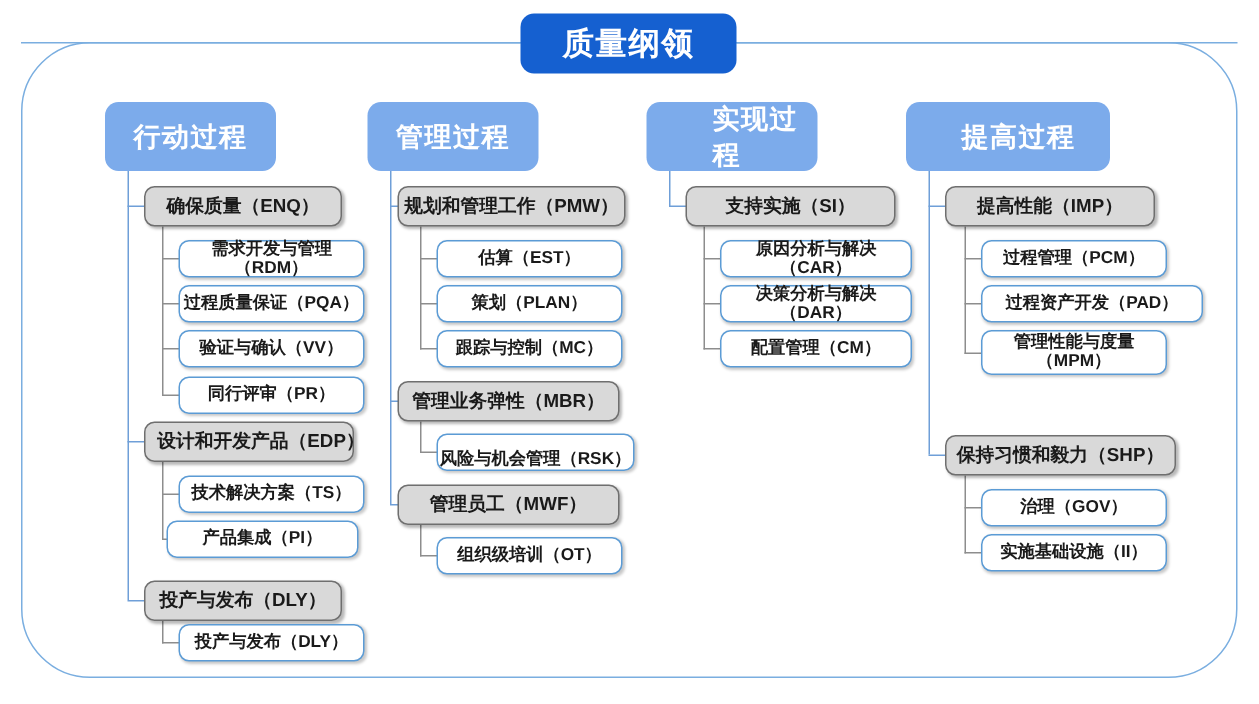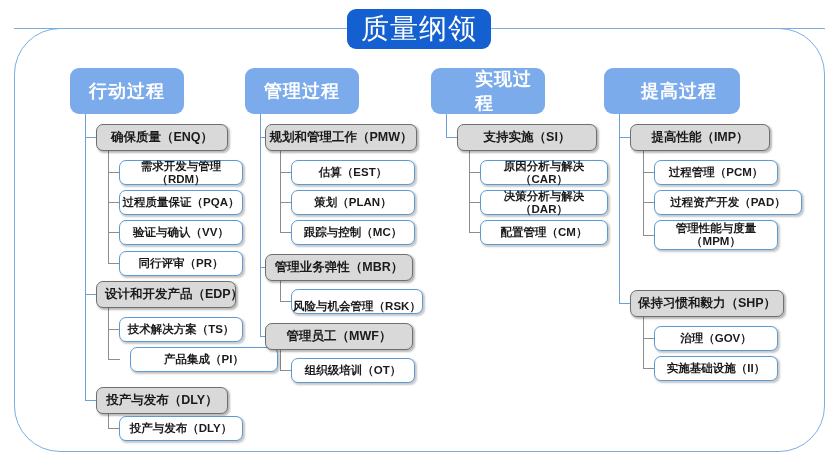--- a/index.html
+++ b/index.html
@@ -37,22 +37,22 @@
     width: 144px; height: 40px;
     background: #1560d0;
     border-radius: 9px;
     display: flex;
     align-items: center;
     justify-content: center;
     z-index: 6;
   }
   .title-box .t {
     color: #ffffff;
-    font-size: 28px;
-    font-weight: normal;
+    font-size: 21px;
+    font-weight: bold;
     letter-spacing: 1px;
   }
 
   
   .col-head {
     position: absolute;
     height: 46px;
     background: #7cabeb;
     border-radius: 9px;
     display: flex;
@@ -169,21 +169,21 @@
   <div class="line-h" style="left:85px; top:294px; width:12px;"></div>
   <div class="group-box" style="left:96px; top:281px; width:140px;padding-left:16px;">
     <span class="t">设计和开发产品（EDP）</span>
   </div>
   <div class="line-gray-v" style="left:108px; top:308px; height:52px;"></div>
   <div class="line-gray-h" style="left:108px; top:329px; width:12px;"></div>
   <div class="leaf-box" style="left:119px; top:317px; width:124px;">
     <span class="t">技术解决方案（TS）</span>
   </div>
   <div class="line-gray-h" style="left:108px; top:359px; width:12px;"></div>
-  <div class="leaf-box" style="left:130px; top:347px; width:148px;justify-content:center;">
+  <div class="leaf-box" style="left:111px; top:347px; width:128px;justify-content:center;">
     <span class="t">产品集成（PI）</span>
   </div>
 
   <div class="line-h" style="left:85px; top:400px; width:12px;"></div>
   <div class="group-box" style="left:96px; top:387px; width:132px;">
     <span class="t">投产与发布（DLY）</span>
   </div>
   <div class="line-gray-v" style="left:108px; top:414px; height:15px;"></div>
   <div class="line-gray-h" style="left:108px; top:428px; width:12px;"></div>
   <div class="leaf-box" style="left:119px; top:416px; width:124px;">

